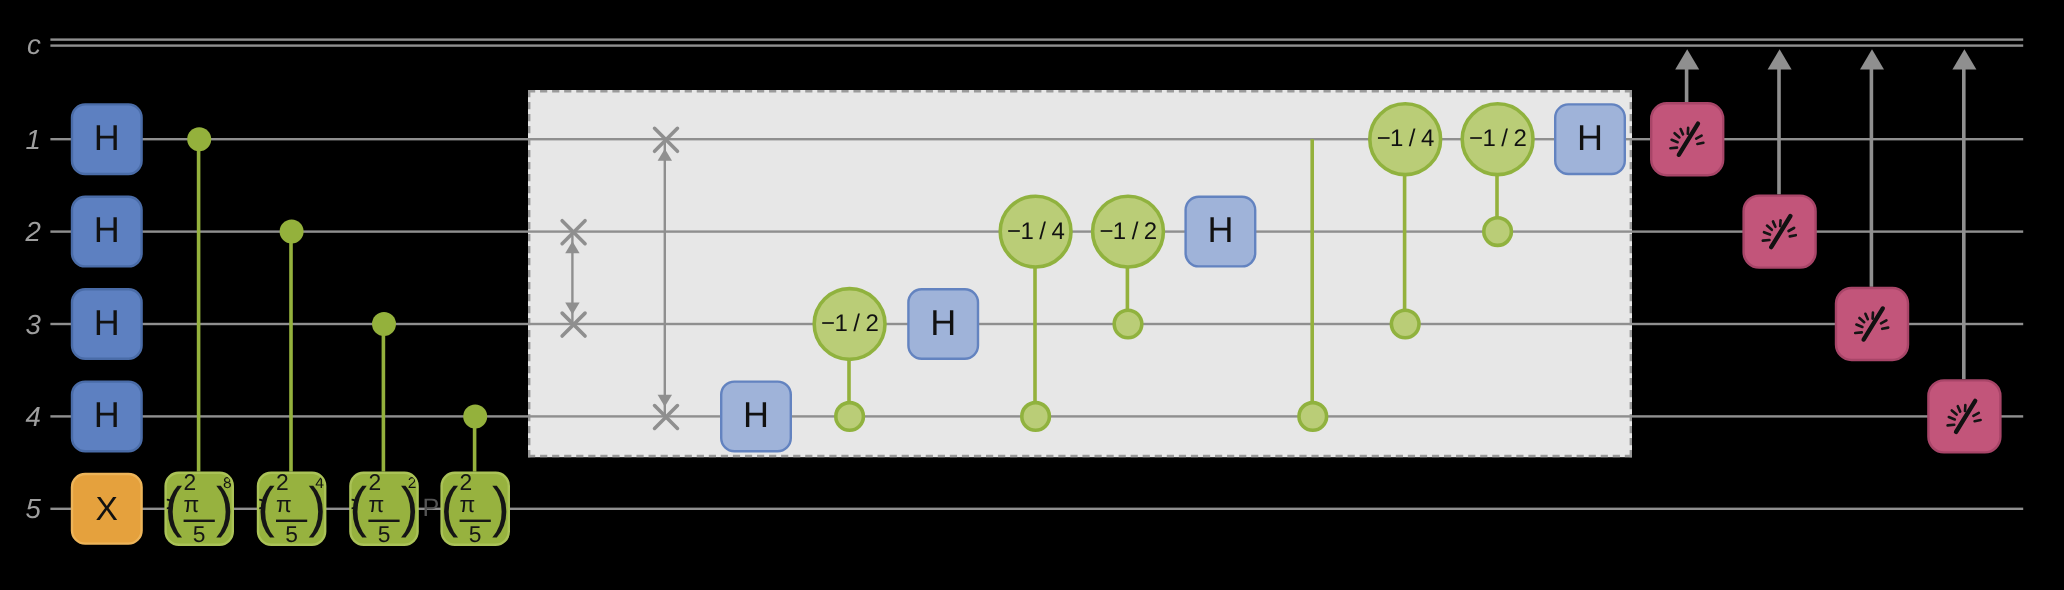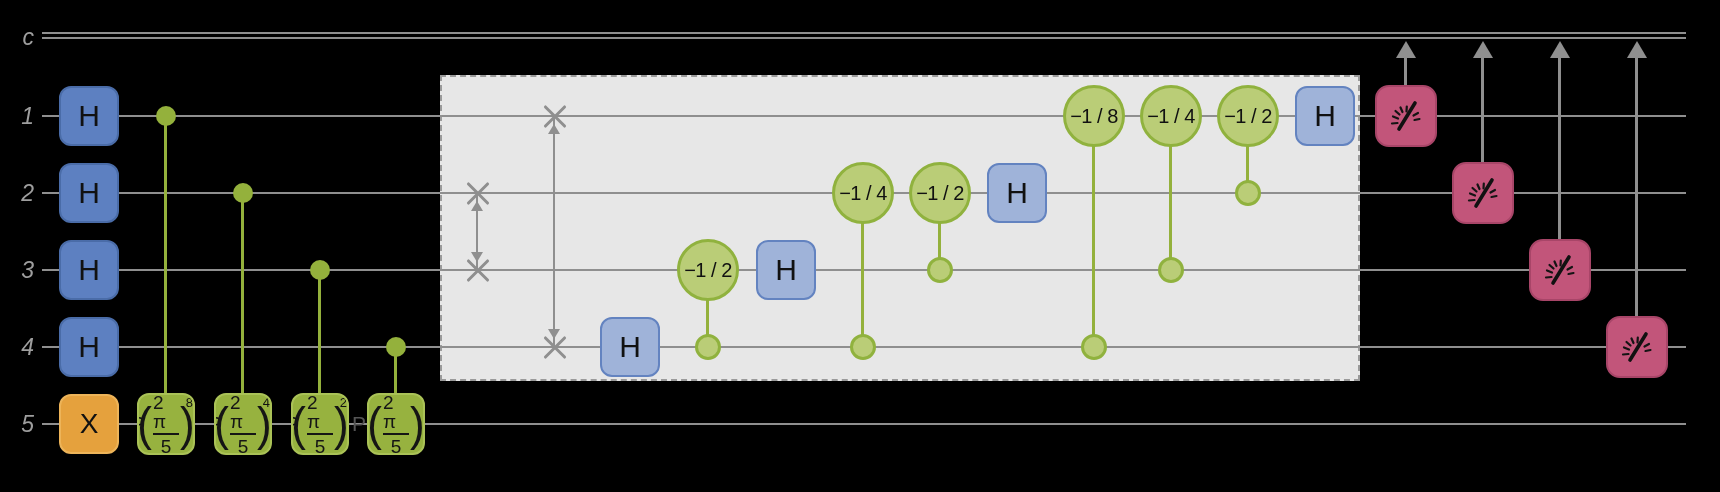--- a/index.html
+++ b/index.html
@@ -153,21 +153,20 @@
   <div class="gate circ" style="left:832px;top:162px;">−1 / 4</div>
   <div class="dot-o" style="left:850px;top:334px;"></div>
 
   <div class="vline green" style="left:938px;top:193px;height:77px;"></div>
   <div class="gate circ" style="left:909px;top:162px;">−1 / 2</div>
   <div class="dot-o" style="left:927px;top:257px;"></div>
 
   <div class="gate hg inbox" style="left:987px;top:163px;">H</div>
 
   <div class="vline green" style="left:1092px;top:116px;height:231px;"></div>
-  <div class="gate circ" style="left:1063px;top:85px;">−1 / 8</div>
   <div class="dot-o" style="left:1081px;top:334px;"></div>
 
   <div class="vline green" style="left:1169px;top:116px;height:154px;"></div>
   <div class="gate circ" style="left:1140px;top:85px;">−1 / 4</div>
   <div class="dot-o" style="left:1158px;top:257px;"></div>
 
   <div class="vline green" style="left:1246px;top:116px;height:77px;"></div>
   <div class="gate circ" style="left:1217px;top:85px;">−1 / 2</div>
   <div class="dot-o" style="left:1235px;top:180px;"></div>
 

